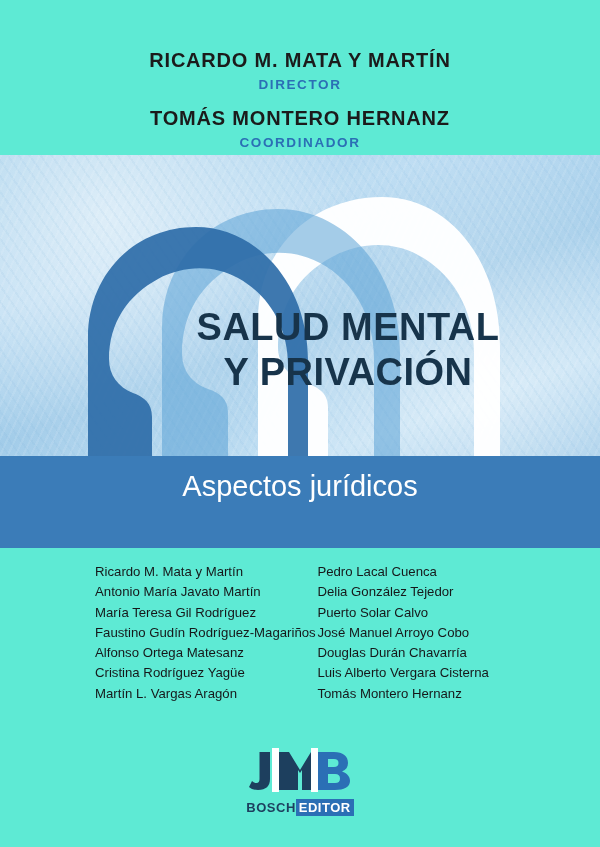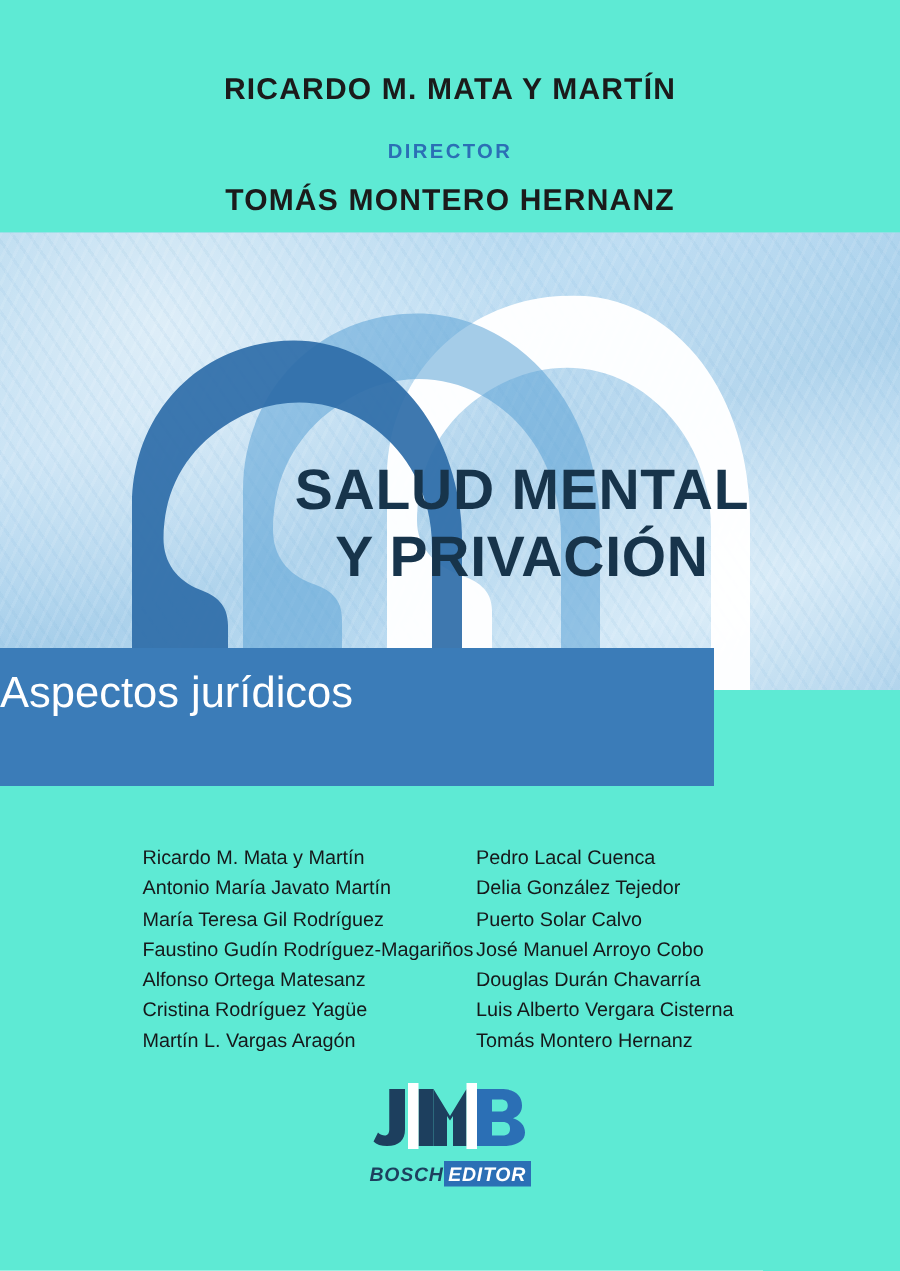--- a/index.html
+++ b/index.html
@@ -36,21 +36,21 @@
     font-weight: bold;
     color: #1b1b1b;
     letter-spacing: 0.8px;
     line-height: 1.25;
   }
   .credit-role {
     font-size: 13.5px;
     font-weight: bold;
     color: #2b6fb5;
     letter-spacing: 1.6px;
-    margin-top: 20px;
+    margin-top: 4px;
   }
   .credit-gap {
     height: 14px;
   }
 
   
   .art {
     position: absolute;
     top: 155px;
     left: 0;
@@ -116,25 +116,26 @@
     font-size: 38px;
     font-weight: bold;
     color: #17344b;
     letter-spacing: 0.5px;
     line-height: 1.18;
   }
 
   
   .subtitle-band {
     position: absolute;
-    top: 432px;
-    left: 0;
-    width: 476px;
+    top: 456px;
+    left: 0;
+    width: 600px;
     height: 92px;
     background: #3b7cb8;
+    text-align: center;
     z-index: 5;
   }
   .subtitle-band .sline {
     font-size: 29px;
     color: #ffffff;
     line-height: 1.28;
     font-weight: 400;
   }
   .subtitle-band .sline.first {
     padding-top: 12px;
@@ -160,25 +161,24 @@
   .author {
     font-size: 13.2px;
     color: #16181a;
     line-height: 20.3px;
     white-space: nowrap;
   }
 
   
   .logo {
     position: absolute;
-    top: 722px;
-    left: 0;
-    width: 600px;
-    text-align: center;
-    font-style: italic;
+    top: 748px;
+    left: 0;
+    width: 600px;
+    text-align: center;
   }
   .logo-mark {
     display: inline-block;
     position: relative;
     width: 104px;
     height: 44px;
   }
   .logo-sub {
     margin-top: 4px;
     font-size: 13px;

